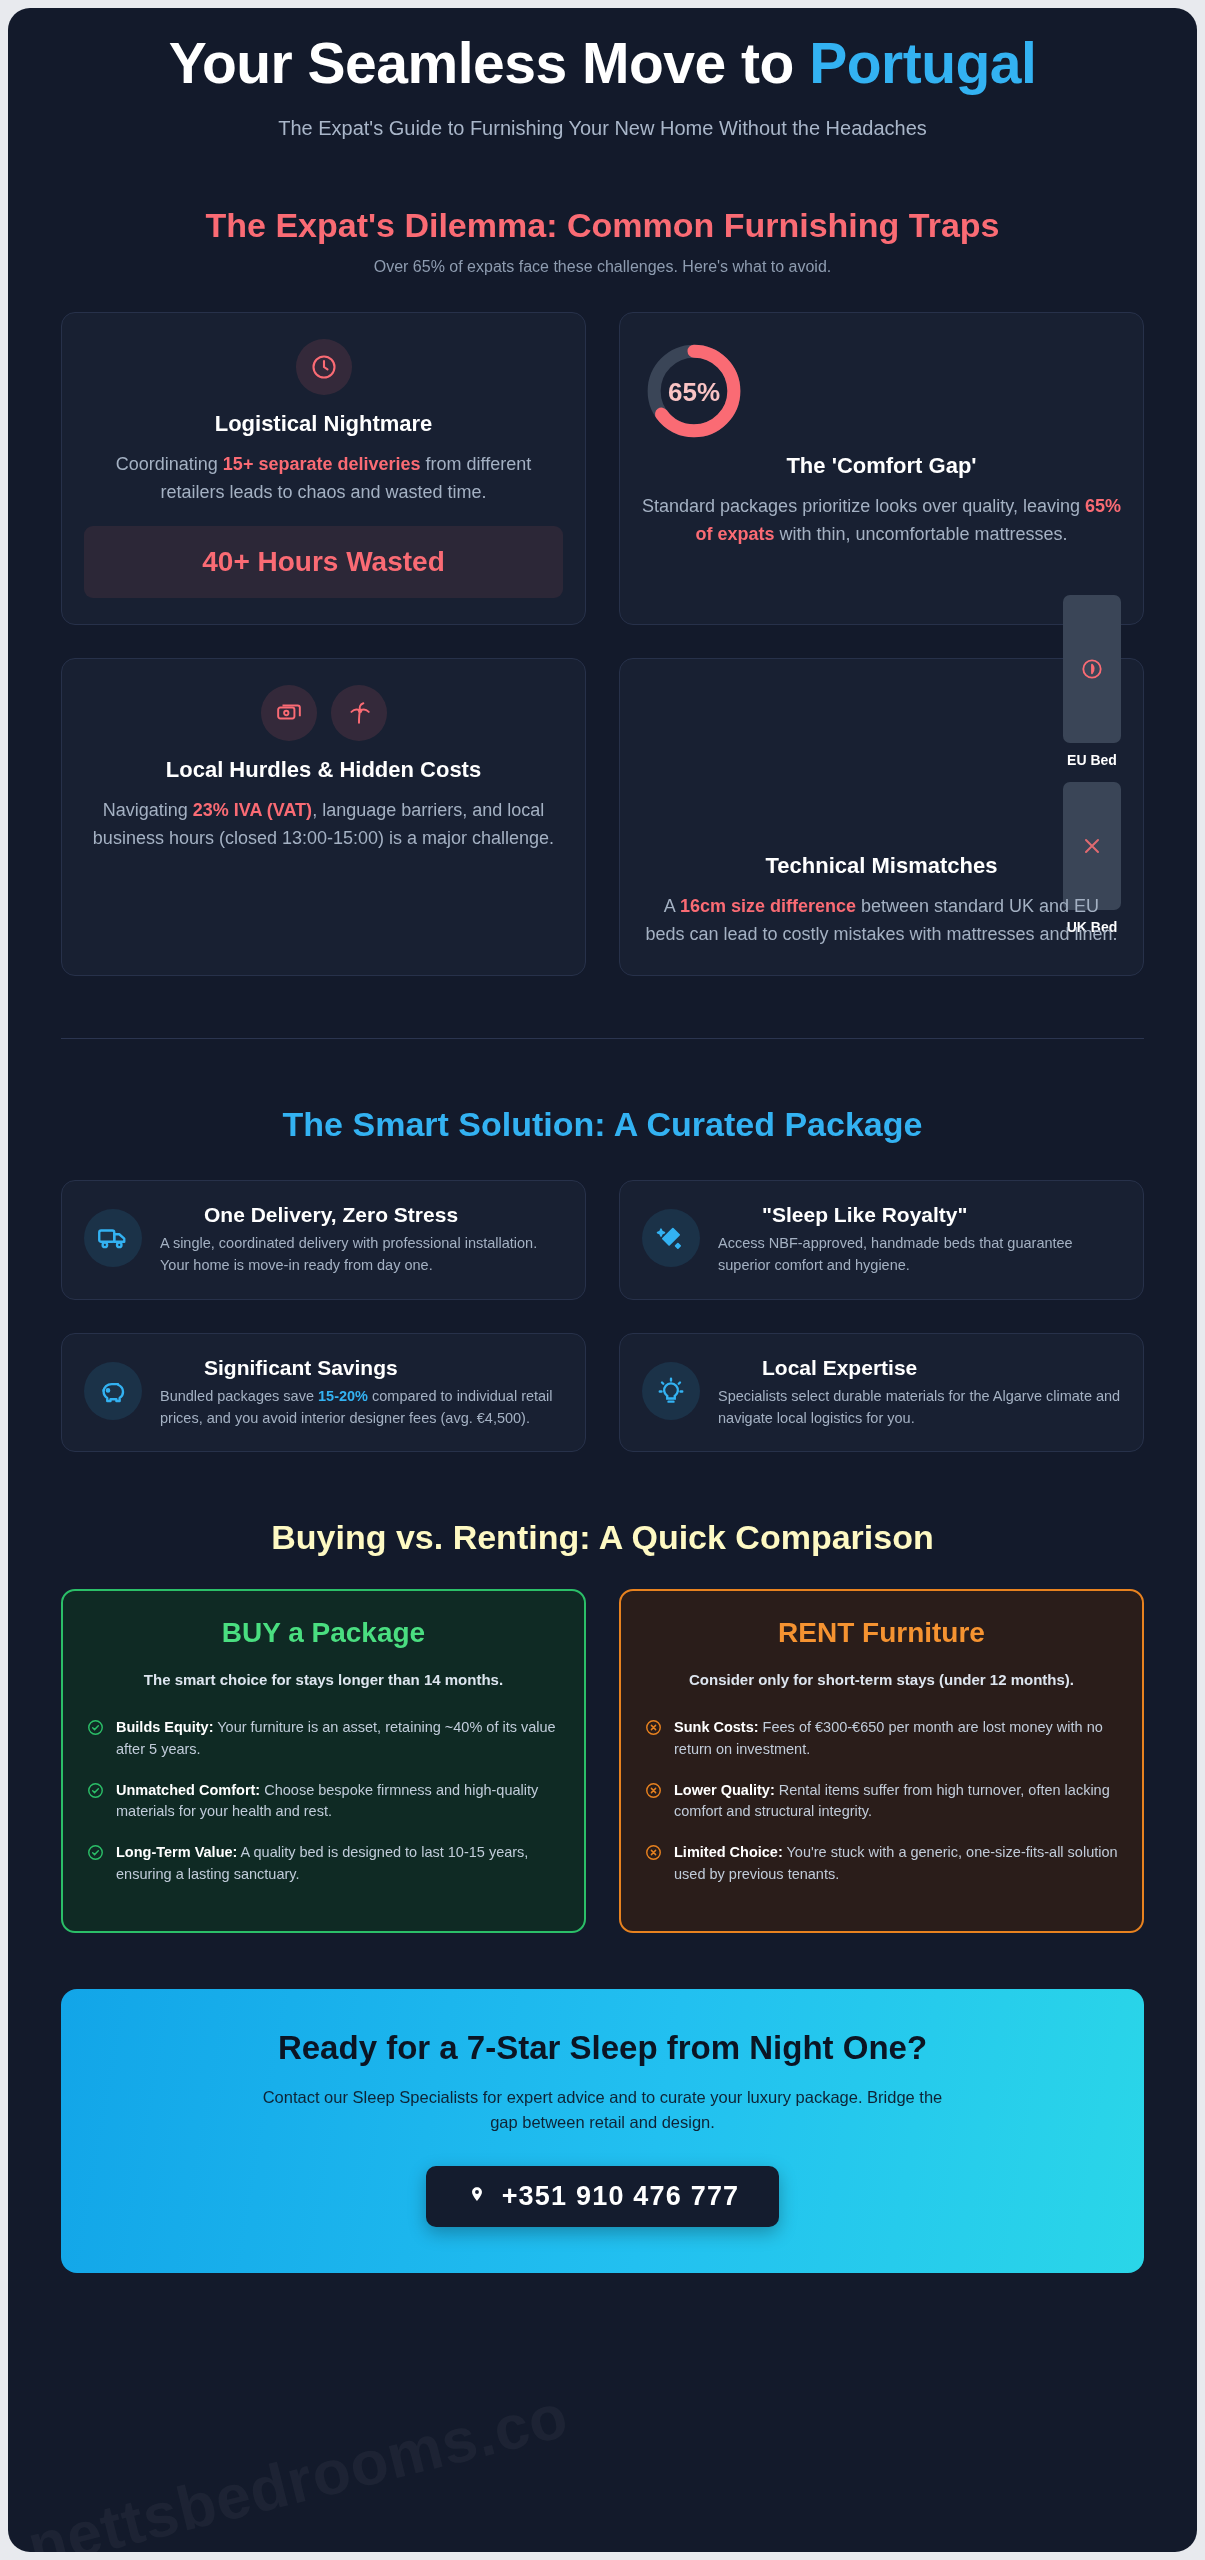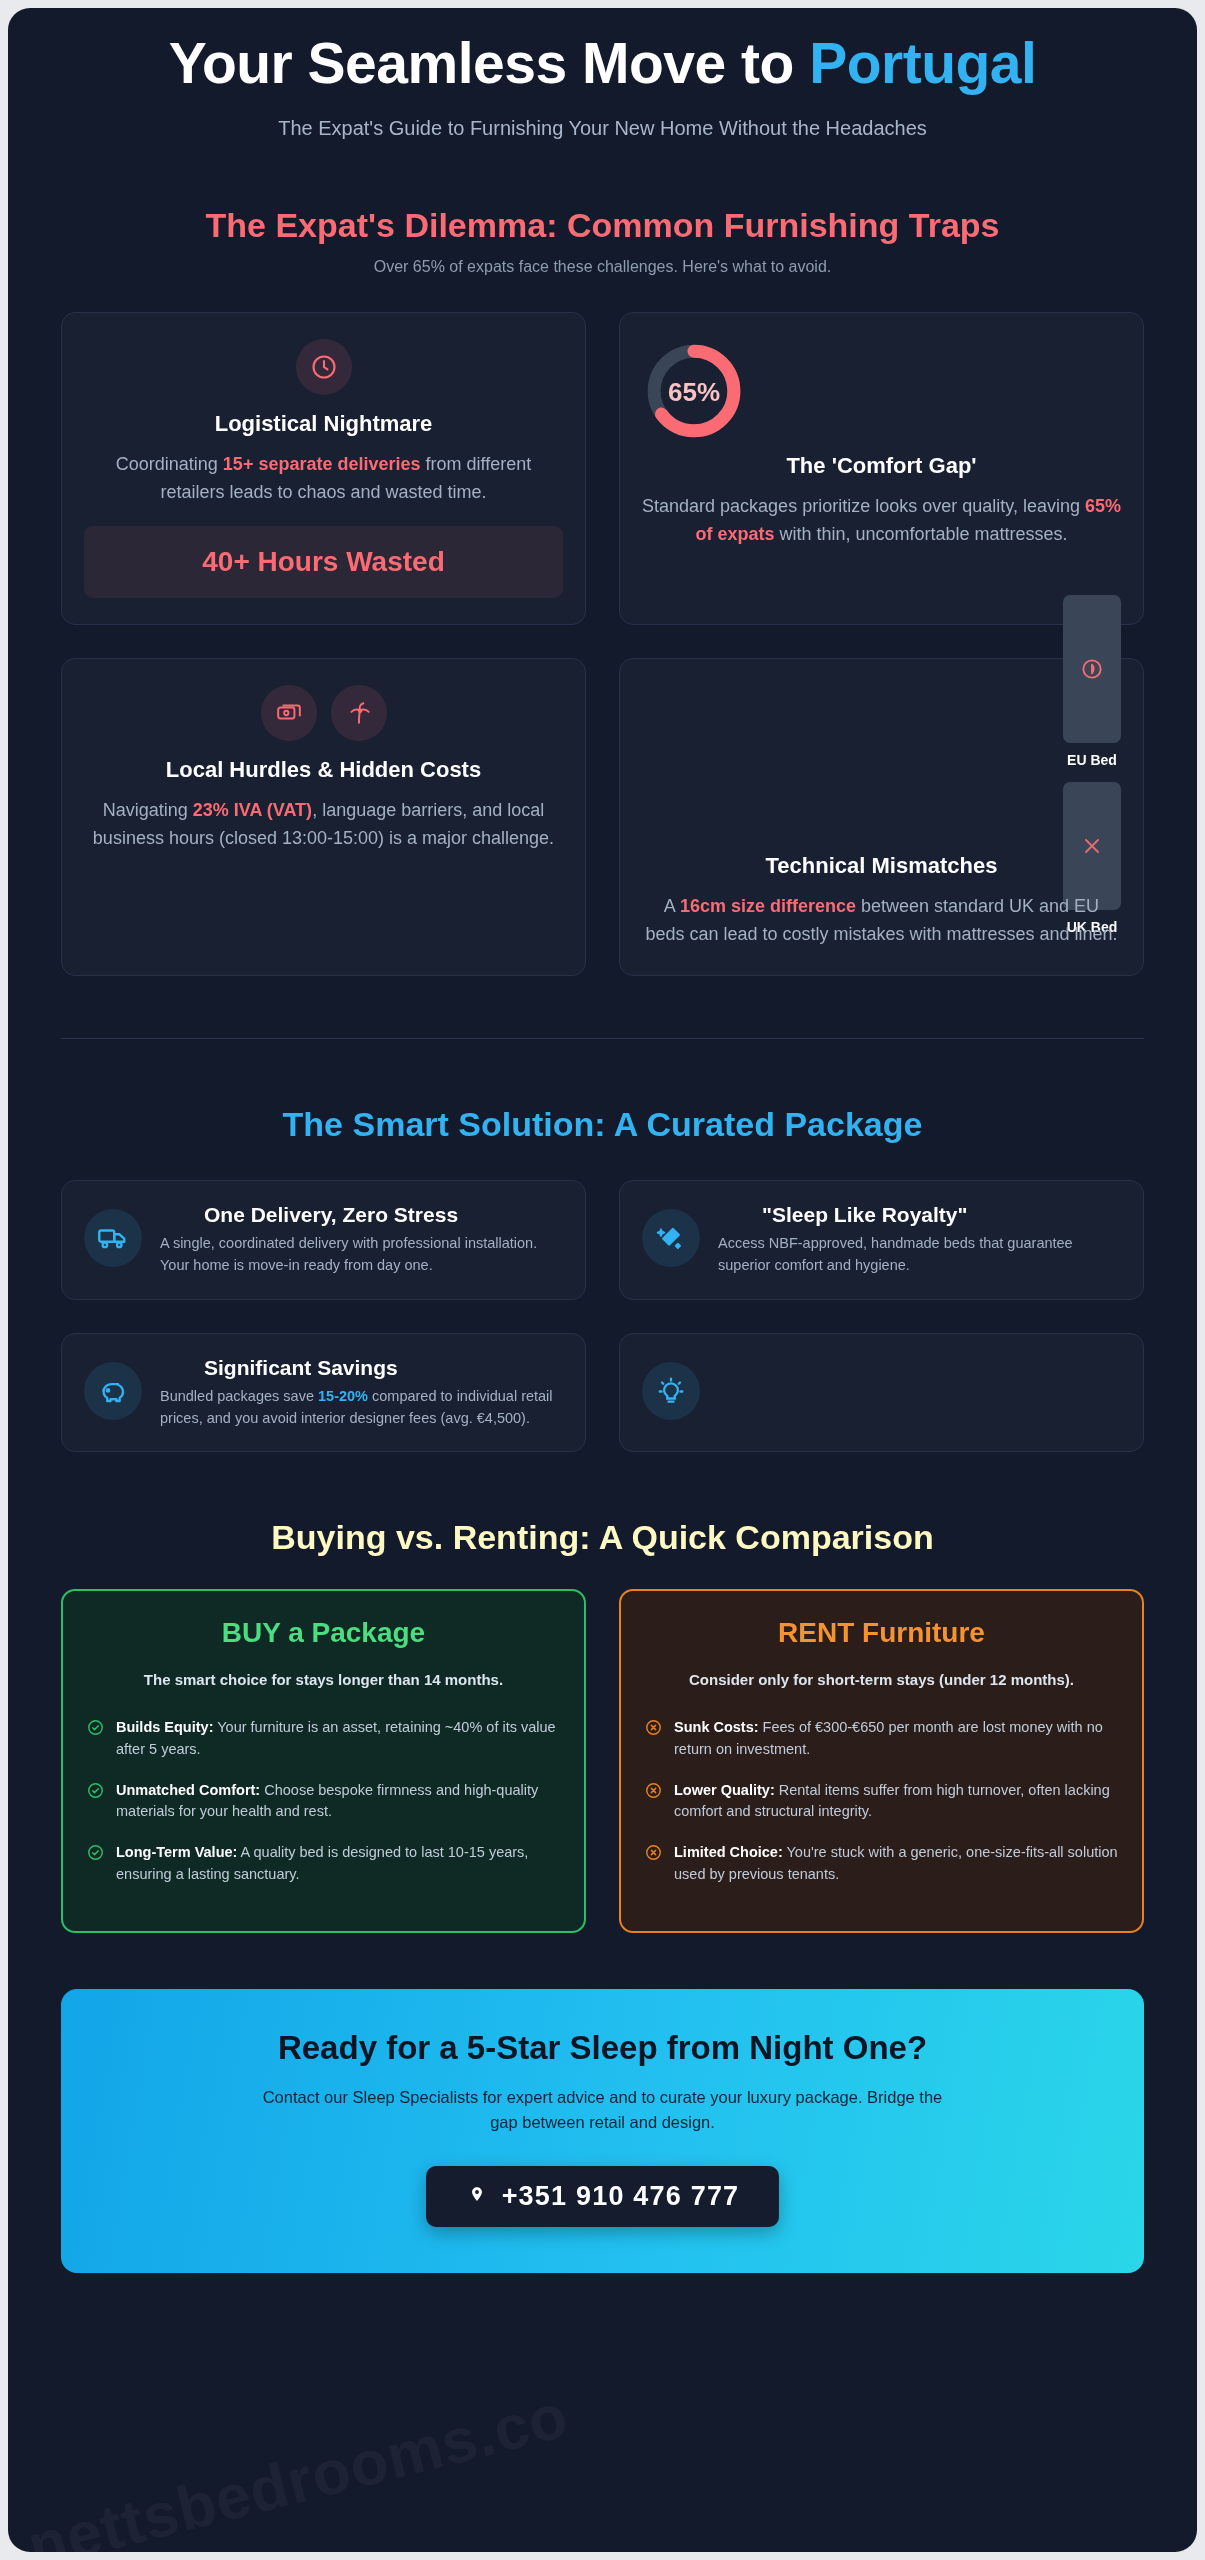--- a/index.html
+++ b/index.html
@@ -424,20 +424,24 @@
       </div>
 
       <div class="bcard">
         <span class="bicon">
           <svg width="30" height="30" viewBox="0 0 24 24" fill="none" stroke="#33b2f2" stroke-width="1.9" stroke-linecap="round">
             <path d="M9 16a5.5 5.5 0 1 1 6 0v2H9z"></path>
             <path d="M10 20.5h4"></path>
             <path d="M12 2.2V3.6M4.8 5.2l1 1M19.2 5.2l-1 1M3 12.4h1.4M19.6 12.4H21"></path>
           </svg>
         </span>
+        <div class="btext">
+          <div class="btitle">Local Expertise</div>
+          <div class="bbody"><span>Specialists select durable materials for the Algarve climate and navigate local logistics for you.</span><b></b><span></span></div>
+        </div>
       </div>
     </div>
 
     <h2 class="sec-head plain">Buying vs. Renting: A Quick Comparison</h2>
 
     <div class="compare">
 
       <div class="ccard buy">
         <div class="ctitle">BUY a Package</div>
         <div class="clead">The smart choice for stays longer than 14 months.</div>
@@ -503,21 +507,21 @@
                 <circle cx="12" cy="12" r="9.5"></circle>
                 <path d="M9 9l6 6M15 9l-6 6"></path>
               </svg>
           </span>
           <div class="ctext"><b>Limited Choice:</b><span> You're stuck with a generic, one-size-fits-all solution used by previous tenants.</span></div>
         </div>
       </div>
     </div>
 
     <div class="cta">
-      <div class="cta-title">Ready for a 5-Star Sleep from Night One?</div>
+      <div class="cta-title">Ready for a 7-Star Sleep from Night One?</div>
       <div class="cta-sub">Contact our Sleep Specialists for expert advice and to curate your luxury package. Bridge the gap between retail and design.</div>
       <button class="cta-btn">
         <svg width="22" height="22" viewBox="0 0 24 24" fill="#ffffff">
           <path d="M12 2.5c-3 0-5.4 2.3-5.4 5.2 0 3.8 5.4 9.8 5.4 9.8s5.4-6 5.4-9.8c0-2.9-2.4-5.2-5.4-5.2zm0 7.2a2.1 2.1 0 1 1 0-4.2 2.1 2.1 0 0 1 0 4.2z"></path>
         </svg>
         <span>+351 910 476 777</span>
       </button>
     </div>
 
   </div>

